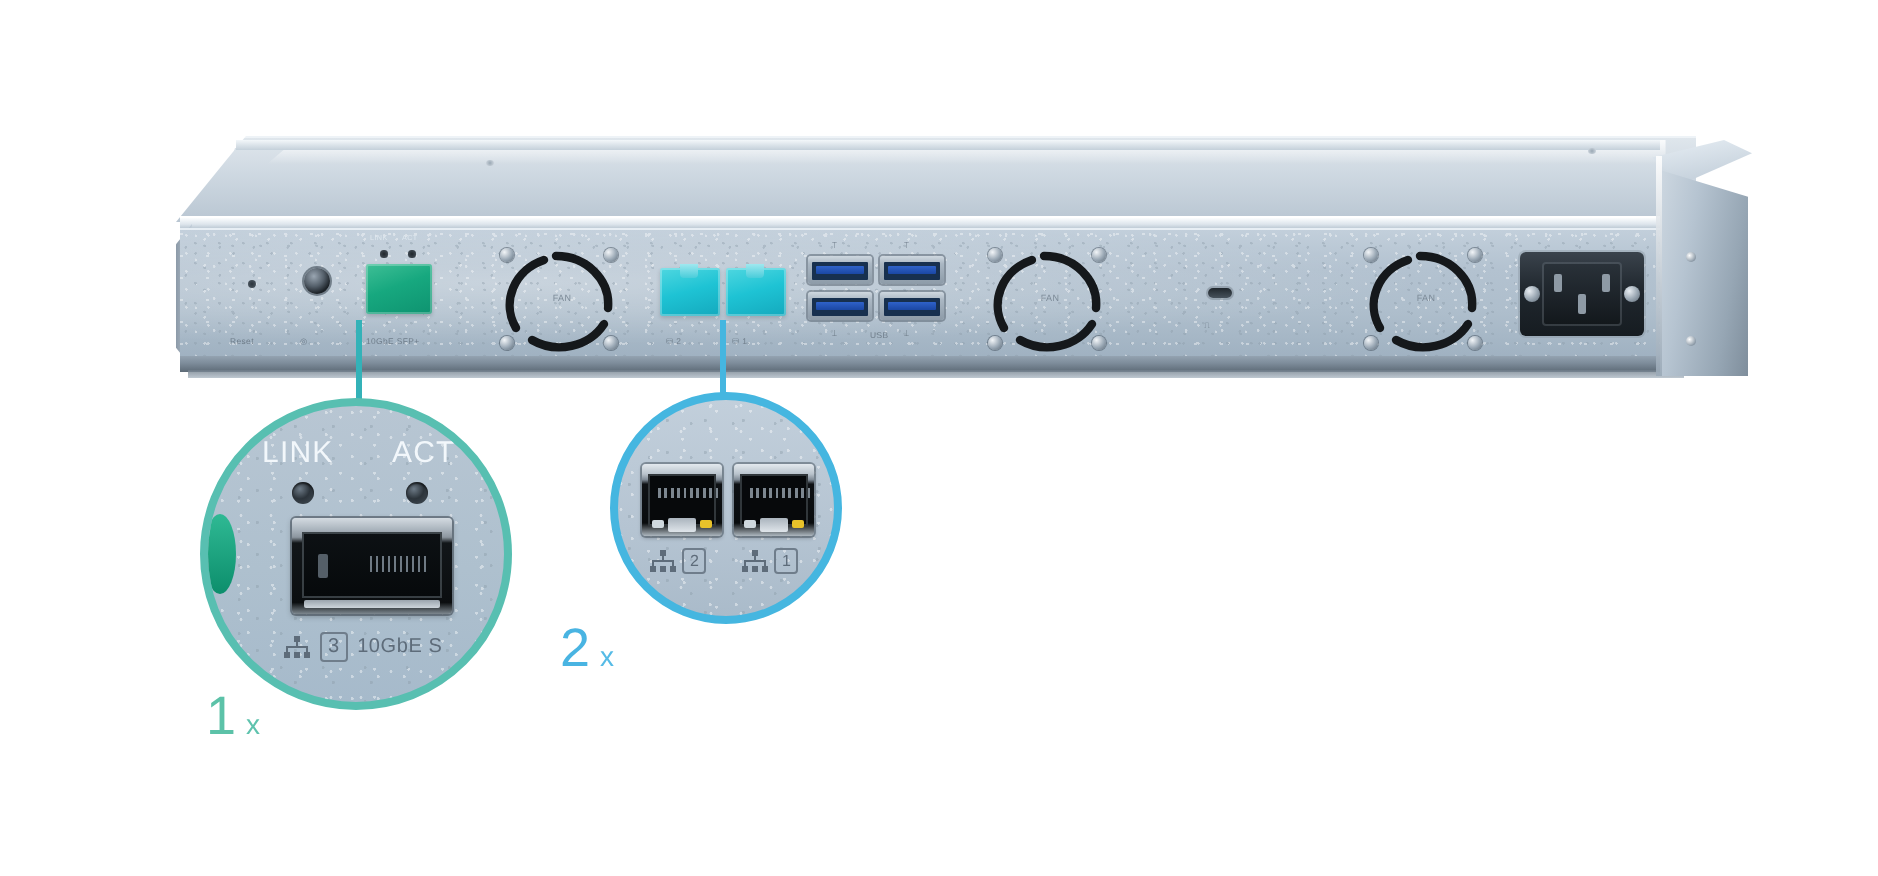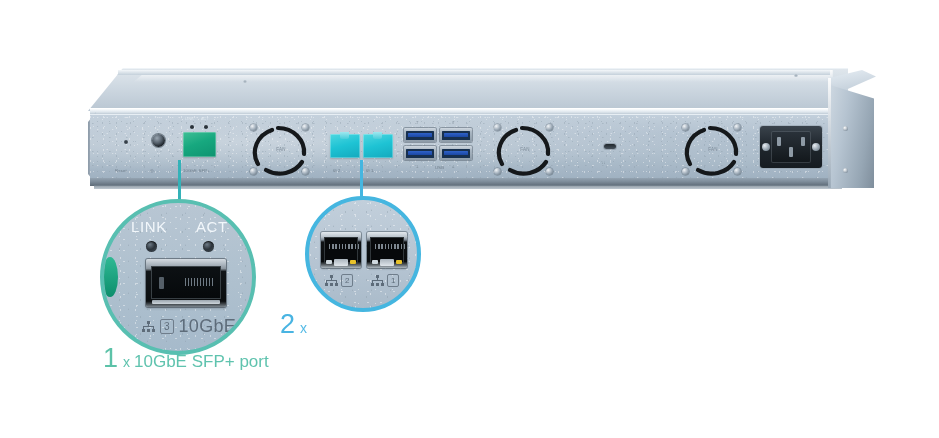--- a/index.html
+++ b/index.html
@@ -223,21 +223,21 @@
   .sfp-pins{position:absolute;right:6px;top:12px;width:30px;height:8px;
     background:repeating-linear-gradient(90deg,#6f7a84 0 1.2px,transparent 1.2px 3px);}
   .sfp-tab{position:absolute;left:8px;top:11px;width:5px;height:12px;
     background:#555f68;border-radius:1px;}
   .sfp-base{position:absolute;left:6px;bottom:3px;width:68px;height:4px;
     background:linear-gradient(180deg,#9aa4ad,#cdd5db);border-radius:1px;}
 
   .port-meta{position:absolute;display:flex;align-items:center;gap:5px;}
   .numbox{border:1.4px solid #6f7d8b;border-radius:2px;padding:0px 3px;
     font-size:10px;color:#5e6c7a;line-height:13px;}
-  .meta-txt{font-size:18px;color:#5e6c7a;letter-spacing:.3px;white-space:nowrap;}
+  .meta-txt{font-size:10px;color:#5e6c7a;letter-spacing:.3px;white-space:nowrap;}
 
   
   .rj45{
     position:absolute;width:40px;height:36px;border-radius:2px;
     background:linear-gradient(180deg,#e3e9ee 0%,#b9c3cc 14%,#7e8994 22%,#0e1114 28%,#090c0e 82%,#aeb8c0 100%);
     box-shadow:0 0 0 1px rgba(80,92,104,.55),0 1px 2px rgba(0,0,0,.28);
   }
   .rj45-in{position:absolute;left:3px;top:5px;width:34px;height:26px;
     background:#07090b;box-shadow:inset 0 0 0 1px rgba(150,162,172,.3);}
   .rj45-teeth{position:absolute;left:5px;top:7px;width:30px;height:5px;
@@ -422,21 +422,20 @@
         <i style="left:10px;top:8px;width:3px;height:3px;"></i>
       </span>
       <span class="numbox">3</span>
       <span class="meta-txt">10GbE S</span>
     </div>
   </div>
 
   <div class="caption cap-green" style="left:103px;top:345px;">
     <span class="cap-num">1</span>
     <span class="cap-x">x</span>
-    <span class="cap-rest">10GbE SFP+ port</span>
   </div>
 
   <div class="bubble bubble-right">
     <div class="speck"></div>
 
     <div class="rj45" style="left:12px;top:32px;">
       <div class="rj45-in">
         <div class="rj45-teeth"></div>
       </div>
       <div class="rj45-notch"></div>

